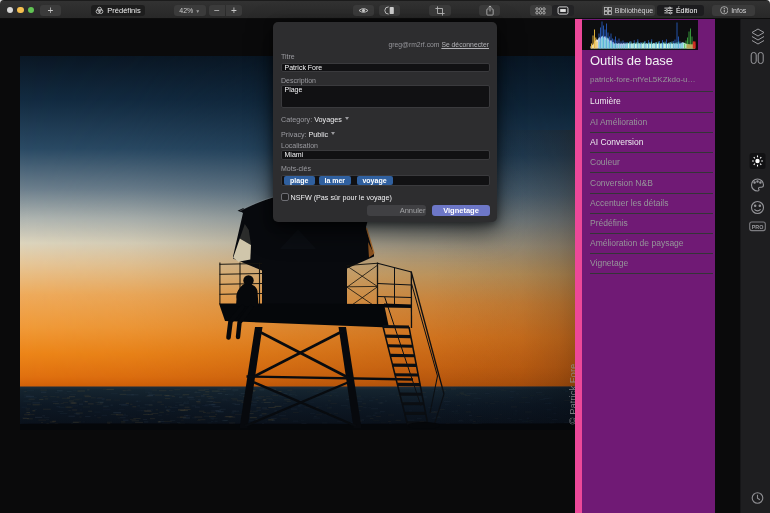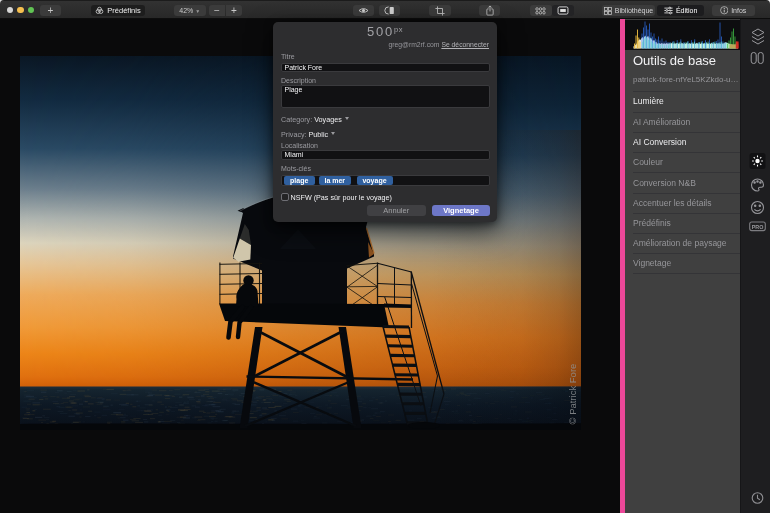--- a/index.html
+++ b/index.html
@@ -4,21 +4,21 @@
 *{margin:0;padding:0;box-sizing:border-box}
 html,body{width:770px;height:513px;overflow:hidden;background:#0a0a0b;
  font-family:"Liberation Sans",sans-serif;-webkit-font-smoothing:antialiased}
 .a{position:absolute}
 #toolbar{left:0;top:0;width:770px;height:19px;background:linear-gradient(#323232,#282828);
  border-top:1px solid #1c1c1c;border-bottom:1px solid #0d0d0d}
 .tl{width:6.4px;height:6.4px;border-radius:50%;top:6px}
 .btn{background:#3b3b3b;border-radius:3px;top:4px;height:11px;color:#c9c9c9;
  font-size:7px;display:flex;align-items:center;justify-content:center}
 .btn svg{display:block}
-#sidebar{left:620px;top:19px;width:140px;height:494px;background:#404040;border-left:5px solid #ec4899}
+#sidebar{left:575px;top:19px;width:140px;height:494px;background:#701a75;border-left:7px solid #ec4899}
 #strip{left:740px;top:19px;width:30px;height:494px;background:#1e1e20;border-left:1px solid #161618}
 #dlg{left:273px;top:22px;width:224px;height:200px;background:#2d2d2f;border-radius:5px;
  box-shadow:0 9px 26px rgba(0,0,0,.62),0 2px 8px rgba(0,0,0,.5);color:#e8e8ea}
 #dlg .lbl{position:absolute;left:8px;font-size:7px;color:#9b9ba0}
 #dlg .inp{position:absolute;left:7.5px;width:209px;background:#111113;border:1px solid #3a3a3d;
  border-radius:2px;color:#f4f4f6;font-size:7px;padding-left:3px}
 .menuitem{position:absolute;left:8px;font-size:8.5px;color:#96969a;width:124px}
 .sep{position:absolute;left:8px;width:123px;height:1px;background:#343437}
 </style></head><body>
 
@@ -1088,22 +1088,20 @@
   </g>
   <text x="16.5" y="209.7" text-anchor="middle" font-size="5.4" font-weight="bold" fill="#9a9a9e" font-family="Liberation Sans,sans-serif">PRO</text>
   <g stroke="#8e8e92" stroke-width="1.1">
    <circle cx="16.5" cy="479" r="5.3"></circle>
         <path d="M16.5,475.8 V479.3 L18.9,480.8"></path>
   </g>
  </svg>
 </div>
 
 <div id="dlg" class="a">
- <div class="a" style="left:0;top:2px;width:100%;text-align:center;font-size:13px;
-  color:#a2a2a6;letter-spacing:1.8px">500<span style="font-size:7.5px;vertical-align:4px;letter-spacing:0.5px">px</span></div>
  <div class="a" style="right:8px;top:19px;font-size:6.8px;color:#95959a">greg@rm2rf.com
   <span style="color:#b2b2b6;text-decoration:underline">Se déconnecter</span></div>
  <div class="lbl" style="top:31px">Titre</div>
  <div class="inp" style="top:40.5px;height:9.5px;line-height:8px">Patrick Fore</div>
  <div class="lbl" style="top:54.5px">Description</div>
  <div class="inp" style="top:63px;height:23px;line-height:8.5px">Plage</div>
  <div class="a" style="left:8px;top:92.5px;font-size:7.2px;color:#9b9ba0">Category:
   <span style="color:#ededef">Voyages</span><span style="display:inline-block;margin-left:3px;
   vertical-align:1.5px;width:0;height:0;border-left:2.5px solid transparent;
   border-right:2.5px solid transparent;border-top:3px solid #9a9a9e"></span></div>
@@ -1119,16 +1117,16 @@
  <div class="a" style="left:10.5px;top:153.8px;width:31.5px;height:9.4px;background:#30609f;
   border-radius:2px;color:#fff;font-size:7px;font-weight:bold;text-align:center;line-height:9.4px">plage</div>
  <div class="a" style="left:45.5px;top:153.8px;width:32.5px;height:9.4px;background:#30609f;
   border-radius:2px;color:#fff;font-size:7px;font-weight:bold;text-align:center;line-height:9.4px">la mer</div>
  <div class="a" style="left:83.5px;top:153.8px;width:36px;height:9.4px;background:#30609f;
   border-radius:2px;color:#fff;font-size:7px;font-weight:bold;text-align:center;line-height:9.4px">voyage</div>
  <div class="a" style="left:7.5px;top:170.5px;width:8px;height:8px;border:1px solid #6e6e74;
   border-radius:2px;background:#232325"></div>
  <div class="a" style="left:17.5px;top:171px;font-size:7.2px;color:#f0f0f2">NSFW (Pas sûr pour le voyage)</div>
  <div class="a" style="left:94px;top:182.5px;width:58.5px;height:11.5px;background:#404043;
-  border-radius:3px;color:#9fa0a3;font-size:7.5px;text-align:center;line-height:11.5px">Annuler</div>
+  border-radius:3px;color:#9fa0a3;font-size:7.5px;text-align:right;line-height:11.5px">Annuler</div>
  <div class="a" style="left:159px;top:182.5px;width:58px;height:11.5px;background:#6d77c7;
   border-radius:3px;color:#fff;font-size:7.5px;font-weight:bold;text-align:center;line-height:11.5px">Vignetage</div>
 </div>
 
 </body></html>

